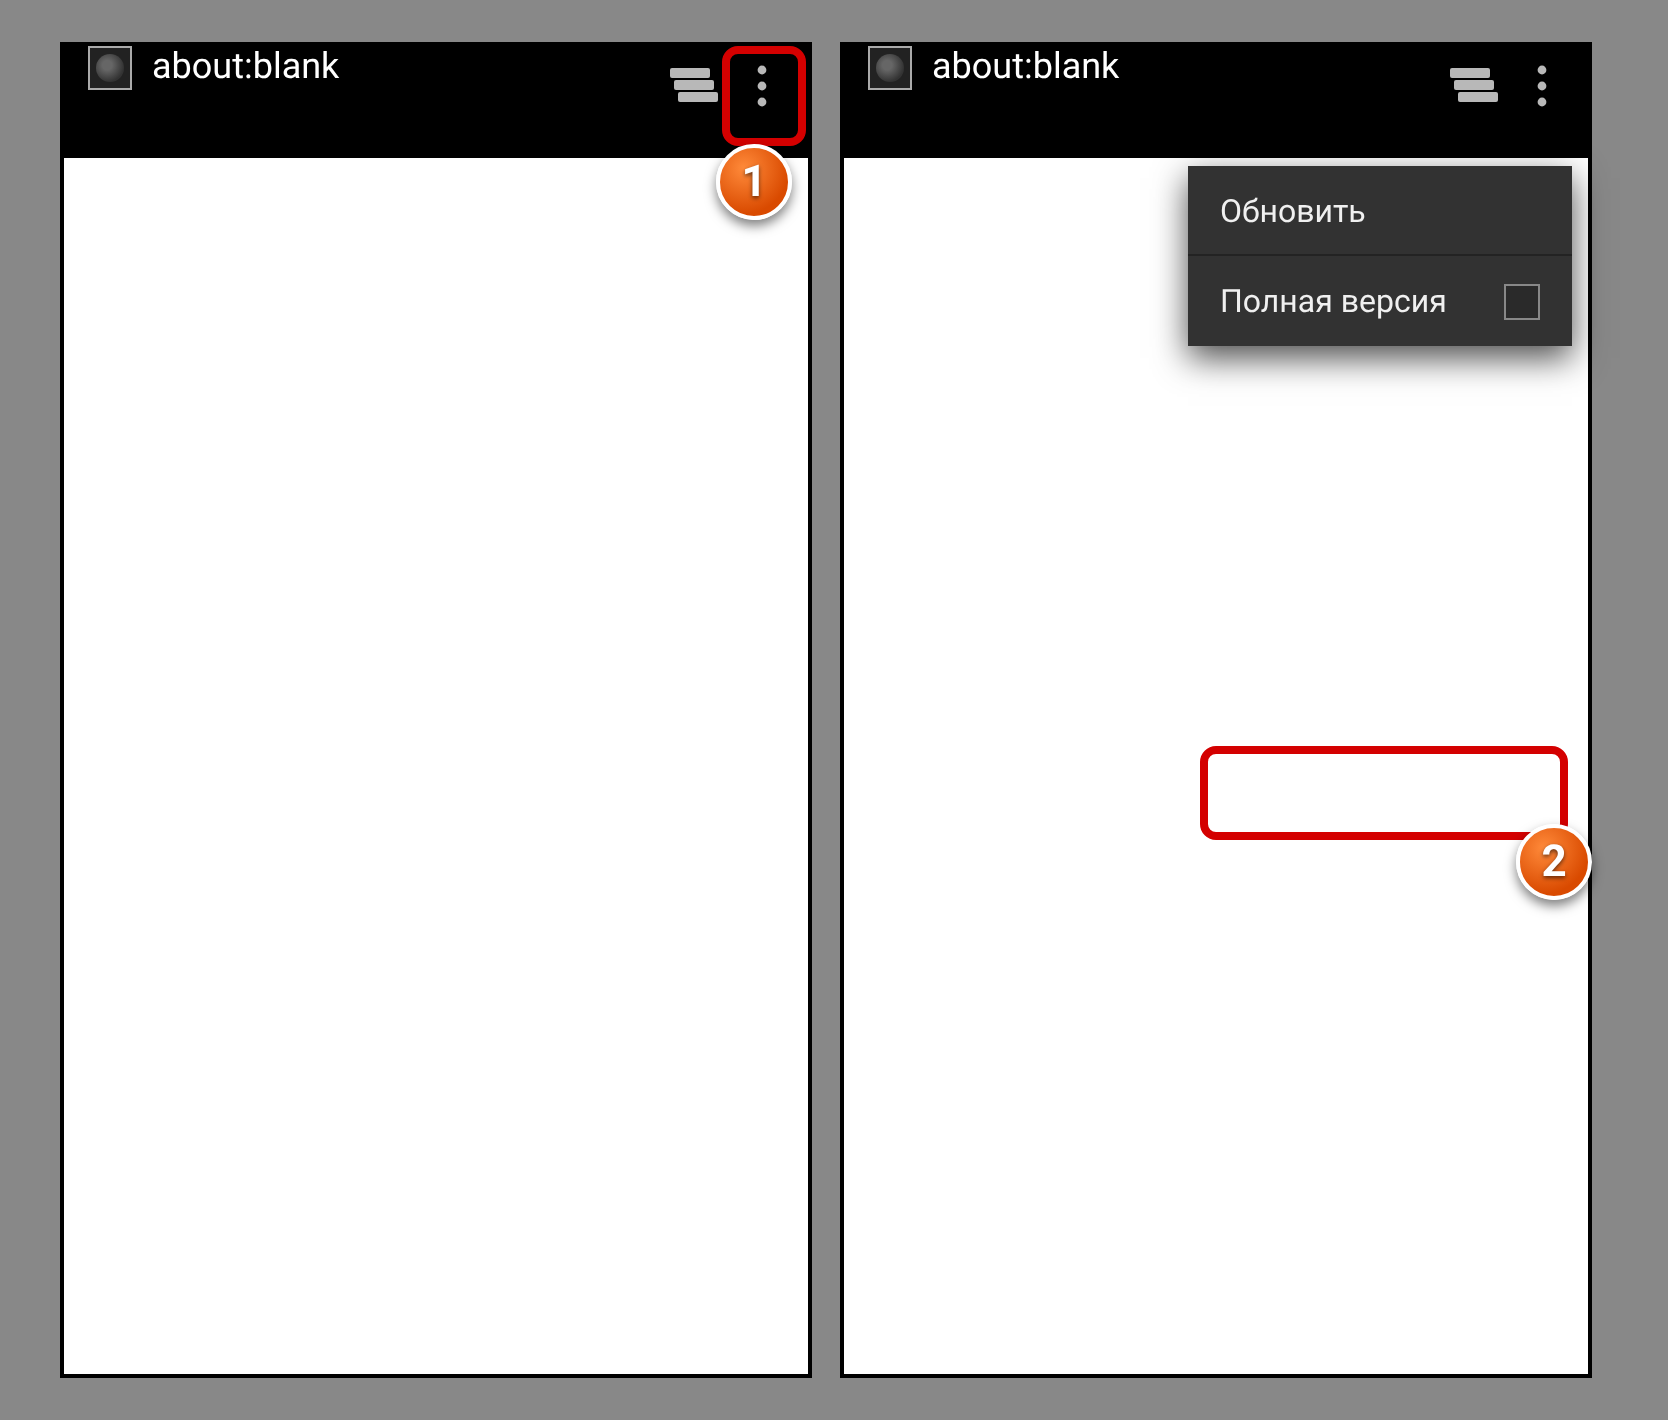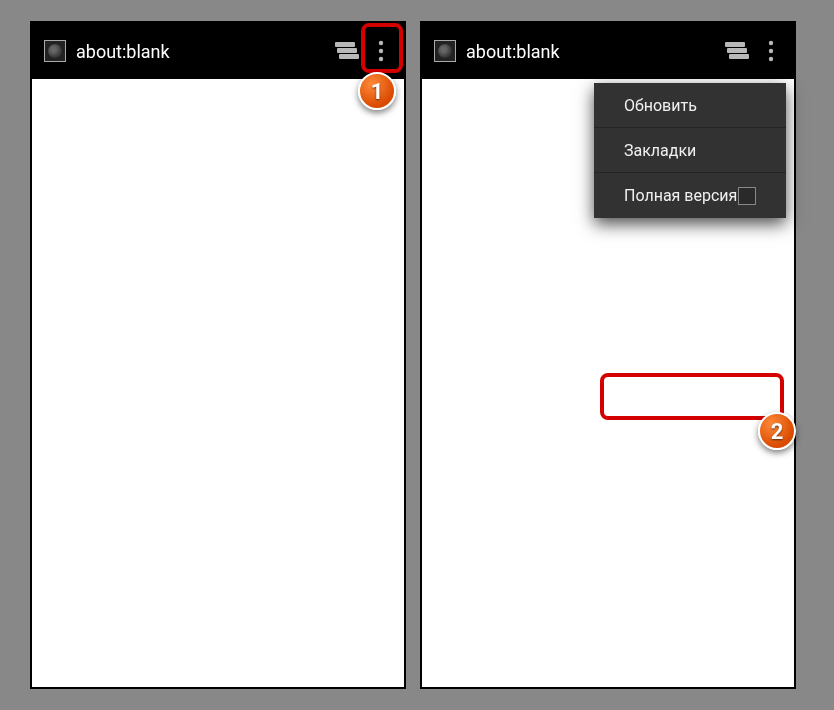--- a/index.html
+++ b/index.html
@@ -17,21 +17,20 @@
       background: #fff;
       border: 2px solid #000;
       top: 21px;
     }
     .phone-left { left: 30px; }
     .phone-right { left: 420px; }
     .toolbar {
       height: 56px;
       background: #000;
       display: flex;
-      align-items: center;
       padding: 0 6px;
     }
     .page-icon {
       width: 22px;
       height: 22px;
       border: 1px solid #aaa;
       margin-left: 6px;
       margin-right: 10px;
       position: relative;
       flex-shrink: 0;
@@ -91,21 +90,21 @@
       right: 8px;
       width: 192px;
       background: #323232;
       box-shadow: 0 6px 16px rgba(0,0,0,0.7);
       z-index: 10;
     }
     .menu-item {
       height: 45px;
       display: flex;
       align-items: center;
-      padding: 0 30px;
+      padding: 0 16px;
       color: #f0f0f0;
       font-size: 16px;
       border-bottom: 1px solid #232323;
       white-space: nowrap;
     }
     .menu-item:last-child { border-bottom: none; }
     .menu-item.disabled { color: #5a5a5a; }
     .menu-item .spacer { flex: 1; }
     .checkbox {
       width: 18px;
@@ -159,21 +158,20 @@
         <circle cx="3" cy="3" r="2.2"></circle>
         <circle cx="3" cy="11" r="2.2"></circle>
         <circle cx="3" cy="19" r="2.2"></circle>
       </svg>
     </div>
   </div>
   <div class="content"></div>
 
   <div class="menu">
     <div class="menu-item">Обновить</div>
-    <div class="menu-item">Закладки</div>
     <div class="menu-item">
       <span>Полная версия</span>
       <span class="spacer"></span>
       <span class="checkbox"></span>
     </div>
   </div>
 </div>
 
 <div class="highlight-box hl1"></div>
 <div class="callout c1">1</div>

